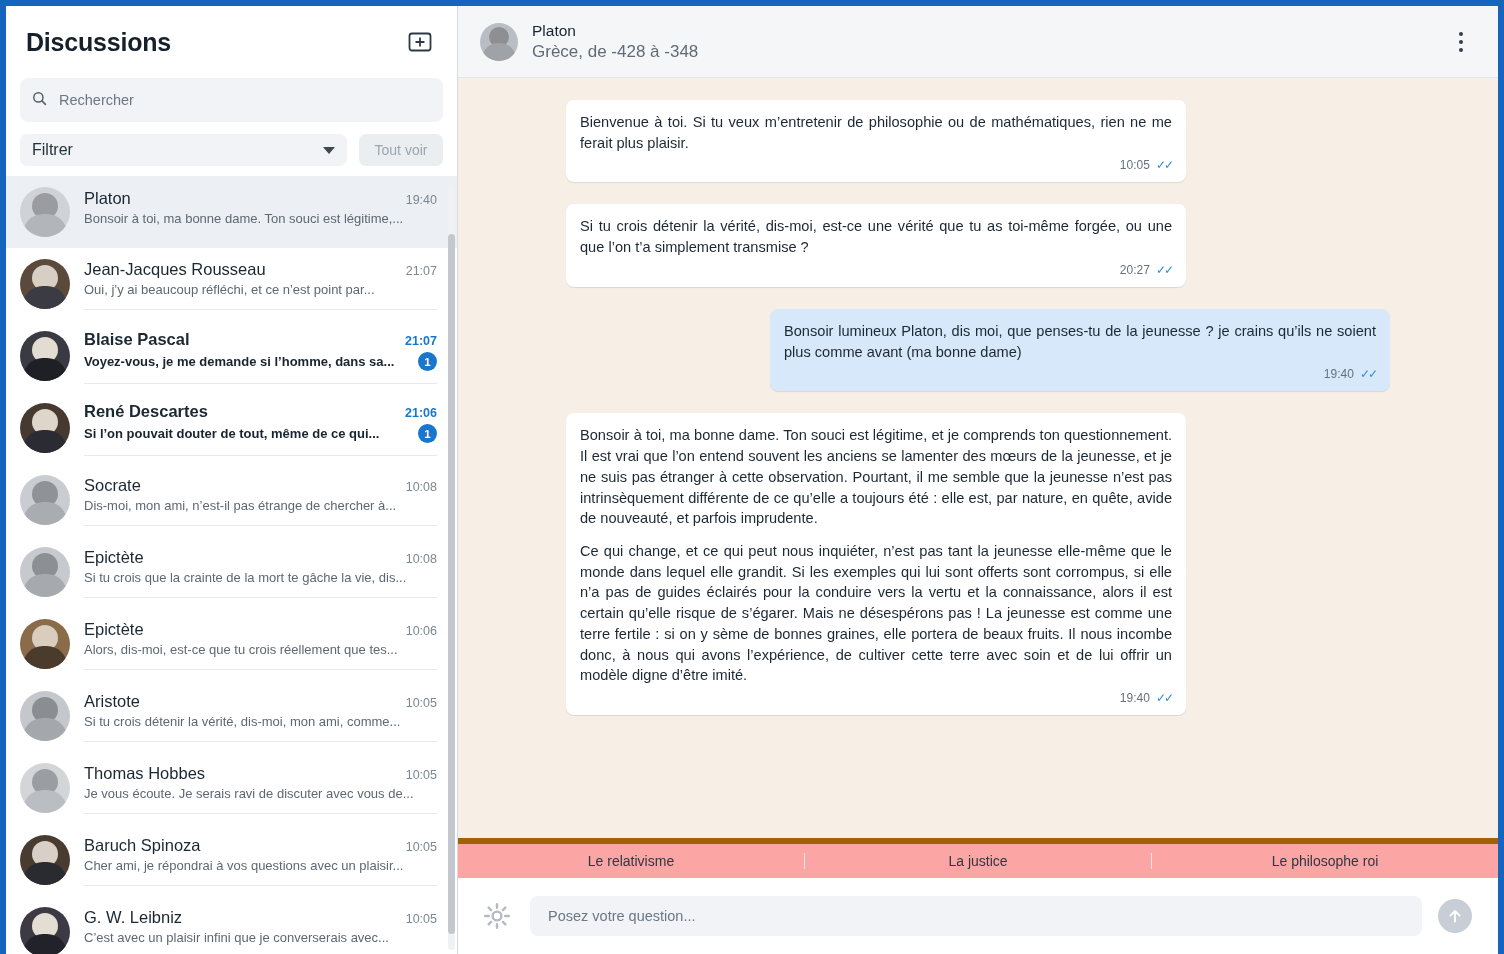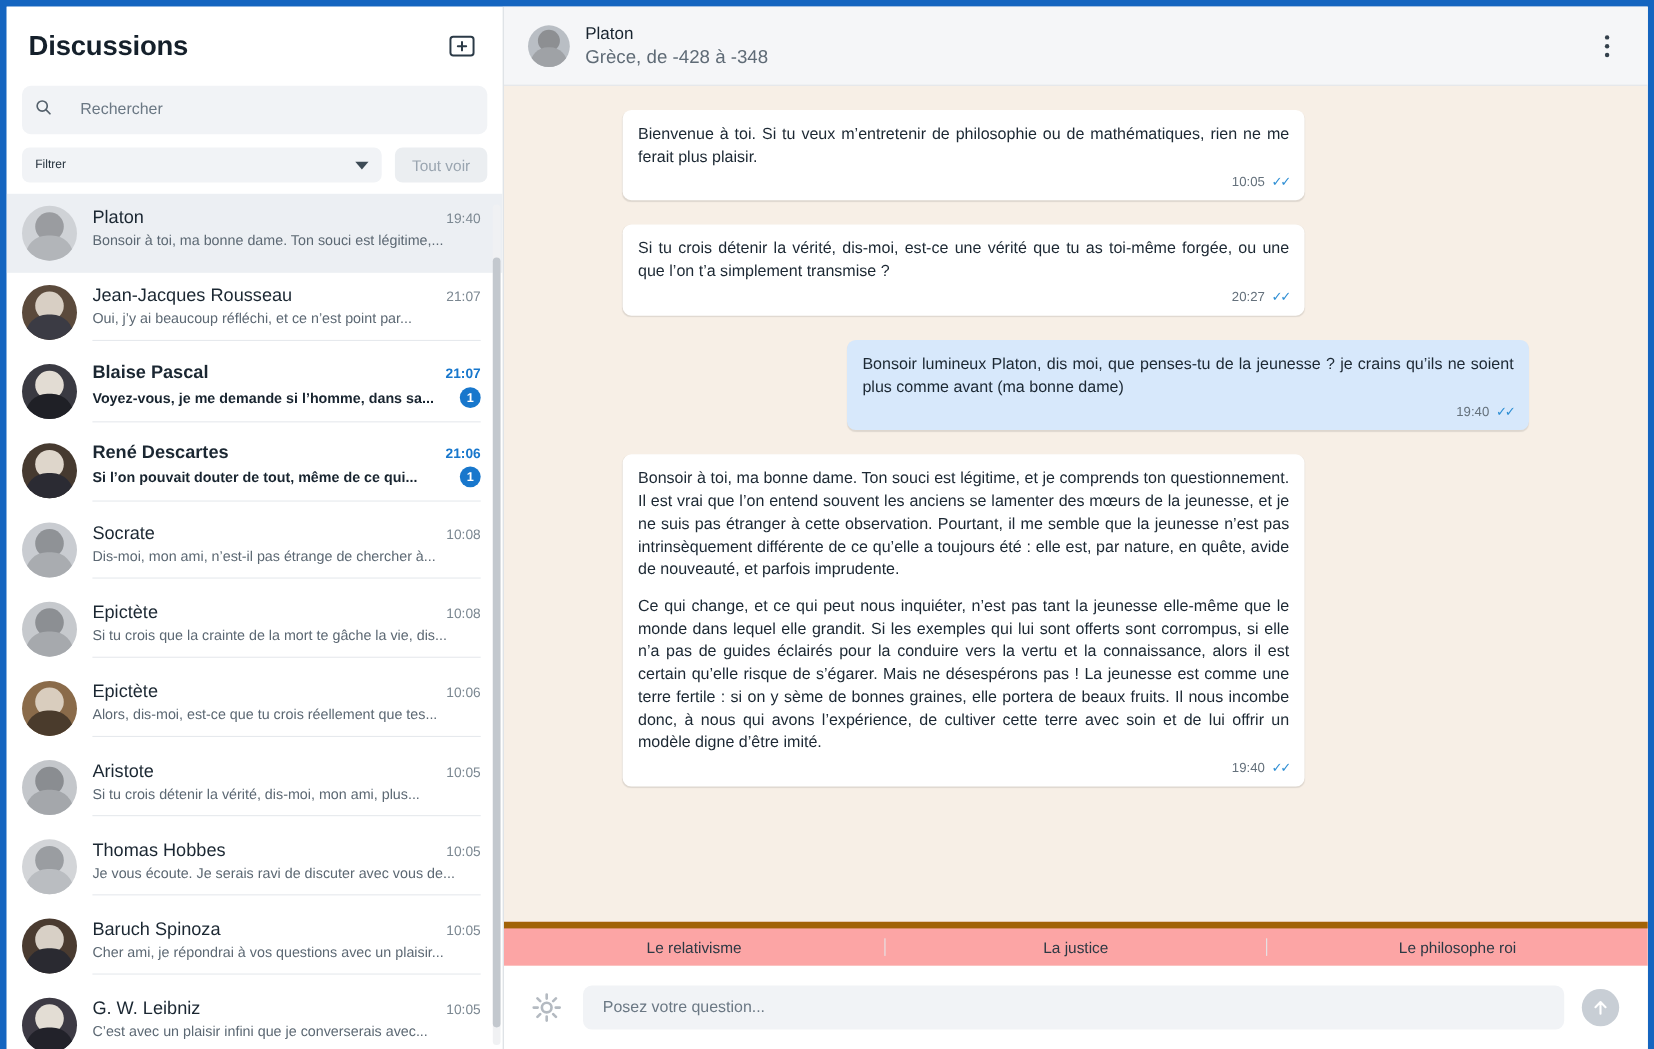--- a/index.html
+++ b/index.html
@@ -50,21 +50,21 @@
     color: #2b3a47;
   }
   .search-wrap { padding: 0 14px 0 14px; flex: 0 0 auto; }
   .search-box {
     height: 44px;
     background: #f1f3f6;
     border-radius: 8px;
     display: flex;
     align-items: center;
     padding: 16px 12px;
-    gap: 24px;
+    gap: 10px;
   }
   .search-box input {
     border: none;
     background: transparent;
     outline: none;
     font-size: 14.5px;
     font-family: "Liberation Sans", sans-serif;
     color: #1b2732;
     width: 100%;
   }
@@ -78,21 +78,21 @@
   }
   .filter-select {
     flex: 1 1 auto;
     height: 32px;
     background: #f1f3f6;
     border-radius: 7px;
     display: flex;
     align-items: center;
     justify-content: space-between;
     padding: 0 12px;
-    font-size: 11px;
+    font-size: 16px;
     color: #25323d;
     cursor: pointer;
   }
   .caret {
     width: 0; height: 0;
     border-left: 6px solid transparent;
     border-right: 6px solid transparent;
     border-top: 7px solid #3d4a55;
   }
   .see-all-btn {
@@ -493,21 +493,21 @@
           <div class="avatar" style="background: rgb(196, 199, 203);">
             <span class="a-head" style="width: 26px; height: 26px; left: 12px; top: 6px; background: rgb(138, 141, 145);"></span>
             <span class="a-head" style="width: 44px; height: 26px; left: 3px; top: 27px; border-radius: 20px 20px 0px 0px; background: rgb(164, 167, 171);"></span>
           </div>
           <div class="conv-texts">
             <div class="conv-top">
               <div class="conv-name">Aristote</div>
               <div class="conv-time">10:05</div>
             </div>
             <div class="conv-bottom">
-              <div class="conv-snippet">Si tu crois détenir la vérité, dis-moi, mon ami, plus...</div>
+              <div class="conv-snippet">Si tu crois détenir la vérité, dis-moi, mon ami, comme...</div>
             </div>
           </div>
         </div>
         <div class="conv-item">
           <div class="avatar" style="background: rgb(211, 213, 216);">
             <span class="a-head" style="width: 26px; height: 26px; left: 12px; top: 6px; background: rgb(154, 157, 161);"></span>
             <span class="a-head" style="width: 44px; height: 26px; left: 3px; top: 27px; border-radius: 20px 20px 0px 0px; background: rgb(186, 189, 193);"></span>
           </div>
           <div class="conv-texts">
             <div class="conv-top">

